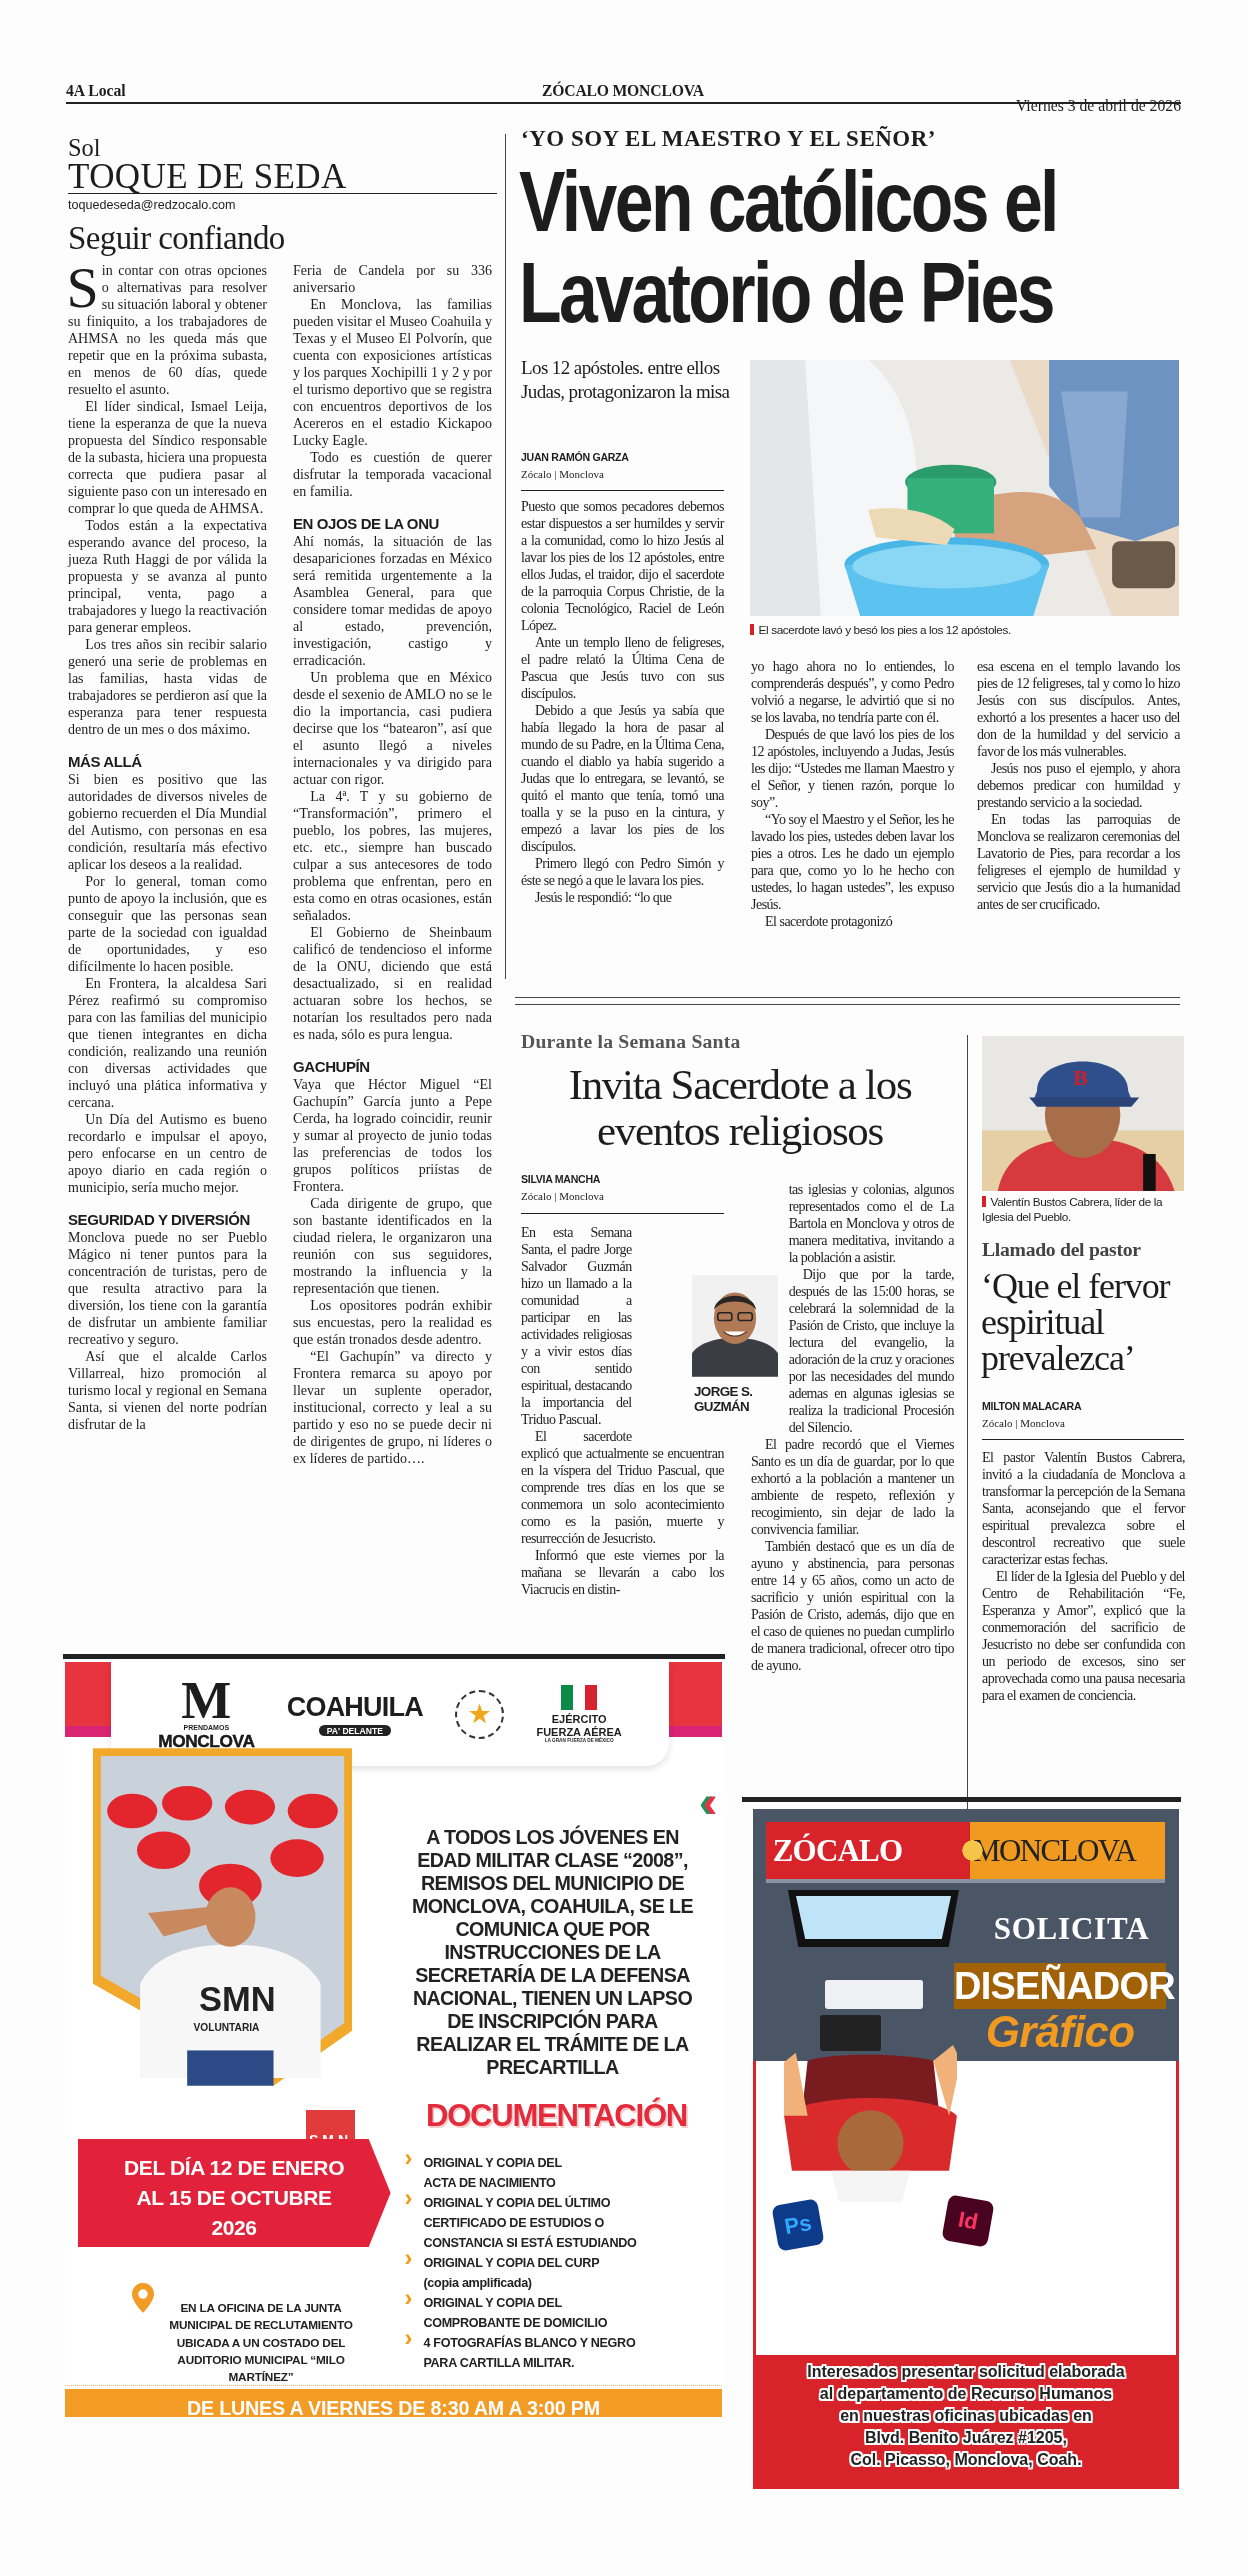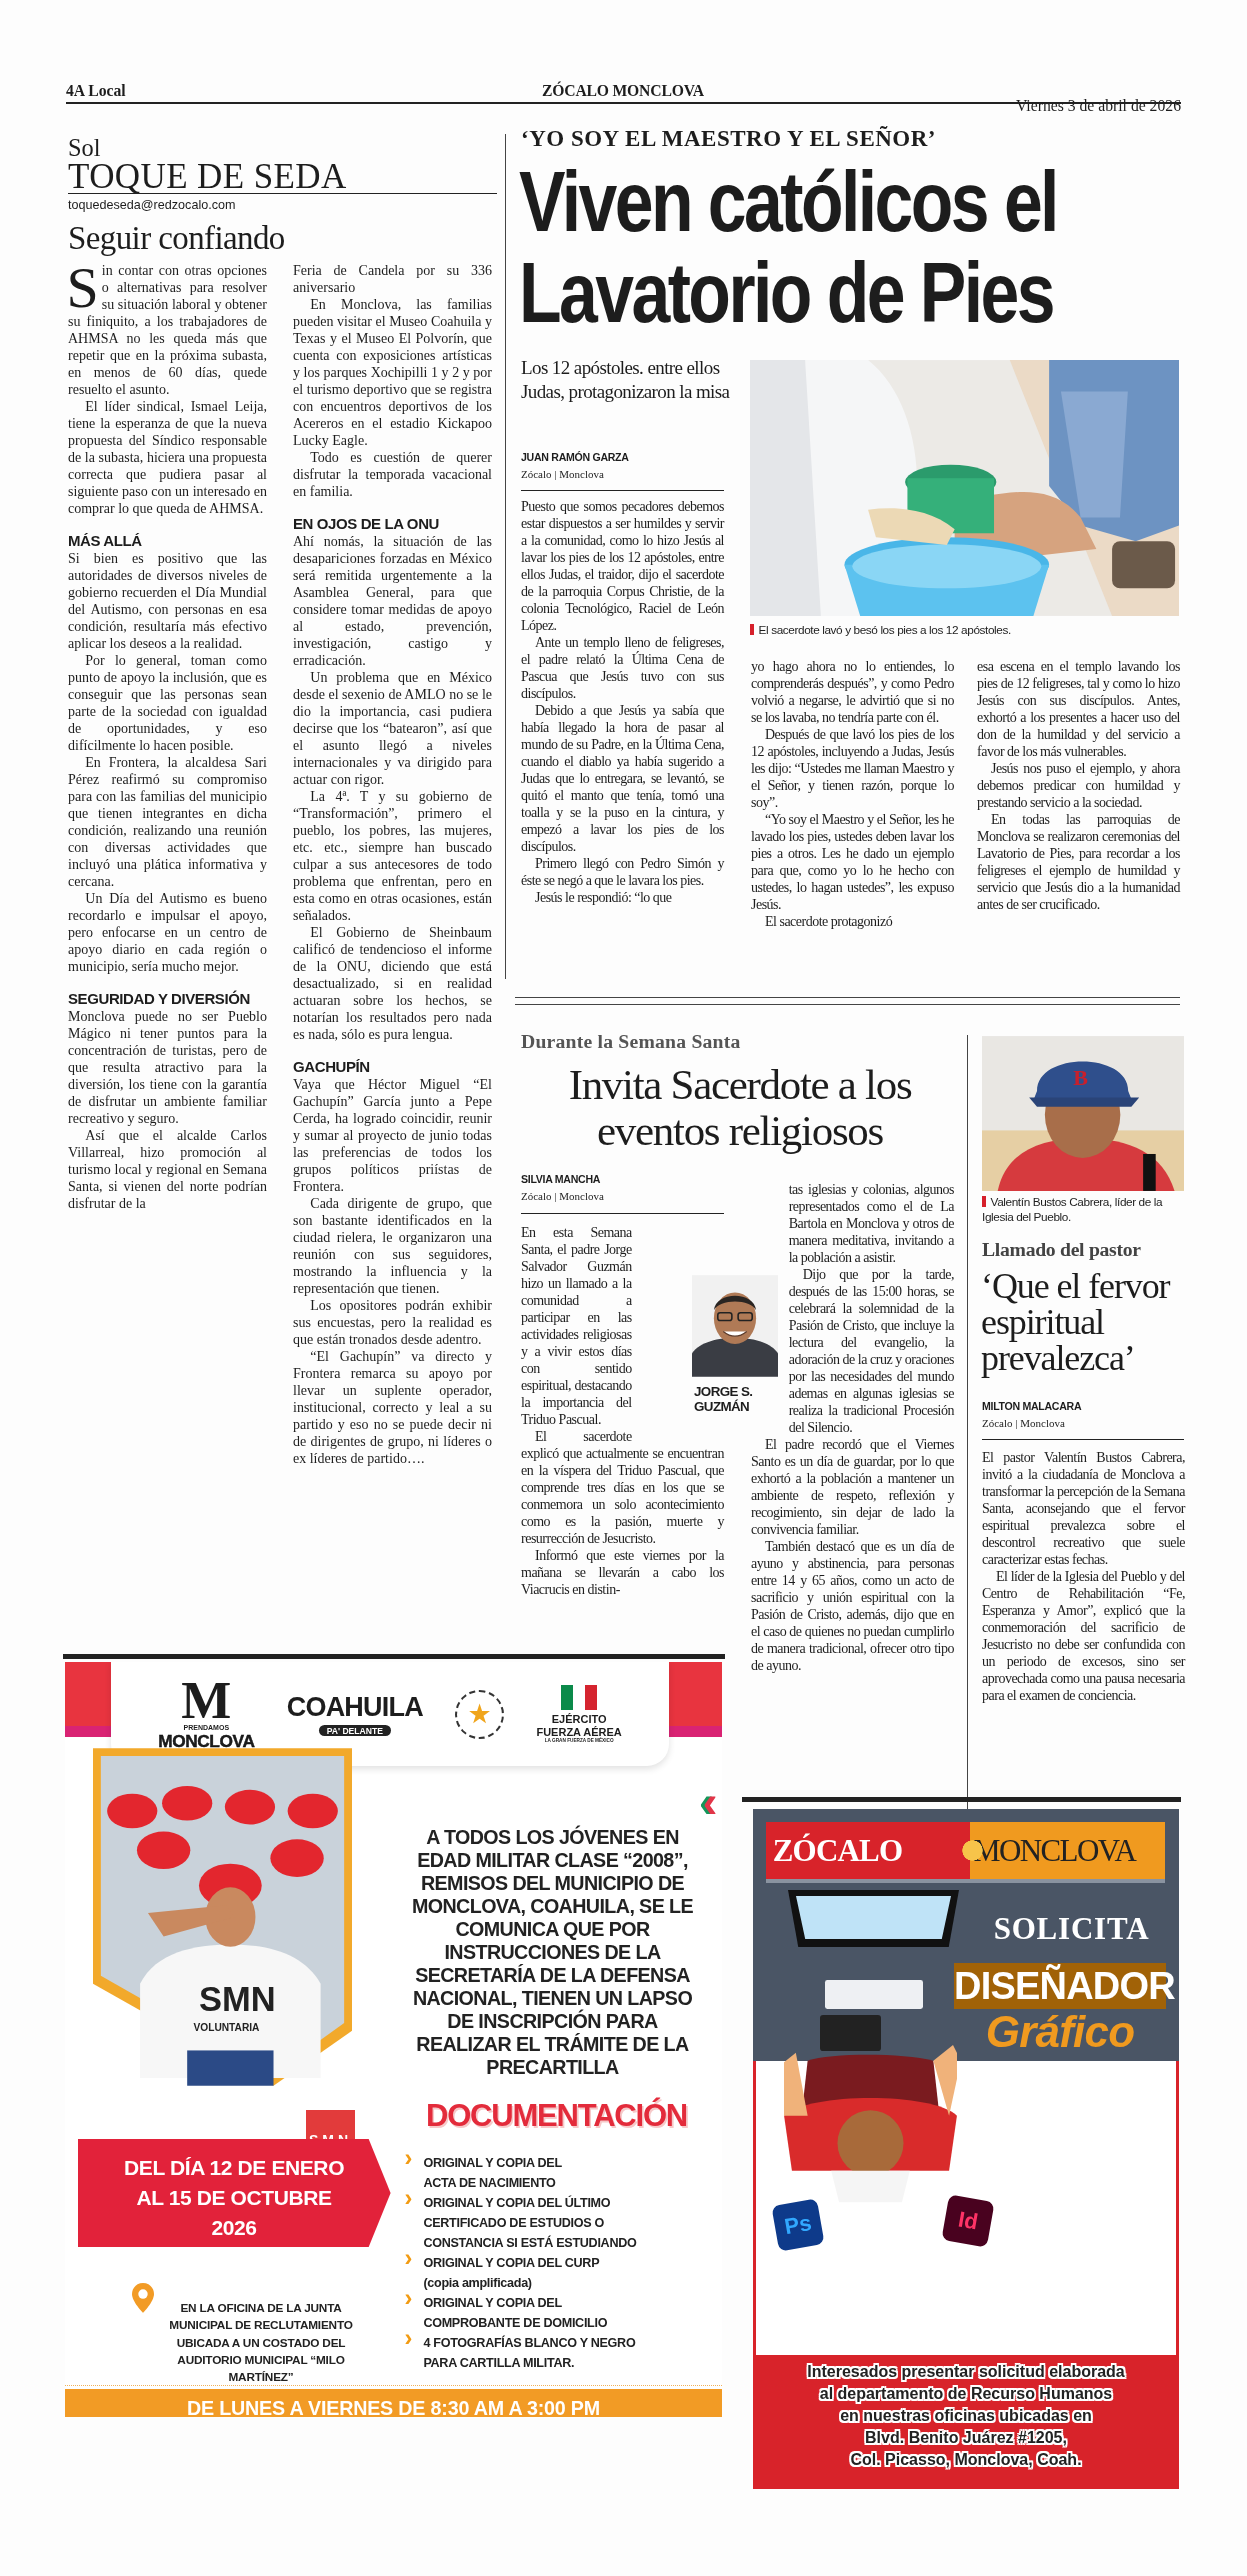--- a/index.html
+++ b/index.html
@@ -195,20 +195,22 @@
 <div class="abs hdr-rule"></div>
 
 <div class="abs col-sol">Sol</div>
 <div class="abs col-title">TOQUE DE SEDA</div>
 <div class="abs col-rule"></div>
 <div class="abs col-mail">toquedeseda@redzocalo.com</div>
 <div class="abs col-head">Seguir confiando</div>
 <div class="abs body col-a" id="colA">
     <p class="noind"><span class="dropcap">S</span><span>in contar con otras opciones o alternativas para resolver su situación laboral y obtener su finiquito, a los trabajadores de AHMSA no les queda más que repetir que en la próxima subasta, en menos de 60 días, quede resuelto el asunto.</span></p>
     <p><span>El líder sindical, Ismael Leija, tiene la esperanza de que la nueva propuesta del Síndico responsable de la subasta, hiciera una propuesta correcta que pudiera pasar al siguiente paso con un interesado en comprar lo que queda de AHMSA.</span></p>
+    <p><span>Todos están a la expectativa esperando avance del proceso, la jueza Ruth Haggi de por válida la propuesta y se avanza al punto principal, venta, pago a trabajadores y luego la reactivación para generar empleos.</span></p>
+    <p><span>Los tres años sin recibir salario generó una serie de problemas en las familias, hasta vidas de trabajadores se perdieron así que la esperanza para tener respuesta dentro de un mes o dos máximo.</span></p>
     <h4><span>MÁS ALLÁ</span></h4>
     <p class="noind"><span>Si bien es positivo que las autoridades de diversos niveles de gobierno recuerden el Día Mundial del Autismo, con personas en esa condición, resultaría más efectivo aplicar los deseos a la realidad.</span></p>
     <p><span>Por lo general, toman como punto de apoyo la inclusión, que es conseguir que las personas sean parte de la sociedad con igualdad de oportunidades, y eso difícilmente lo hacen posible.</span></p>
     <p><span>En Frontera, la alcaldesa Sari Pérez reafirmó su compromiso para con las familias del municipio que tienen integrantes en dicha condición, realizando una reunión con diversas actividades que incluyó una plática informativa y cercana.</span></p>
     <p><span>Un Día del Autismo es bueno recordarlo e impulsar el apoyo, pero enfocarse en un centro de apoyo diario en cada región o municipio, sería mucho mejor.</span></p>
     <h4><span>SEGURIDAD Y DIVERSIÓN</span></h4>
     <p class="noind"><span>Monclova puede no ser Pueblo Mágico ni tener puntos para la concentración de turistas, pero de que resulta atractivo para la diversión, los tiene con la garantía de disfrutar un ambiente familiar recreativo y seguro.</span></p>
     <p><span>Así que el alcalde Carlos Villarreal, hizo promoción al turismo local y regional en Semana Santa, si vienen del norte podrían disfrutar de la</span></p>
   </div>
 <div class="abs body col-b" id="colB">

